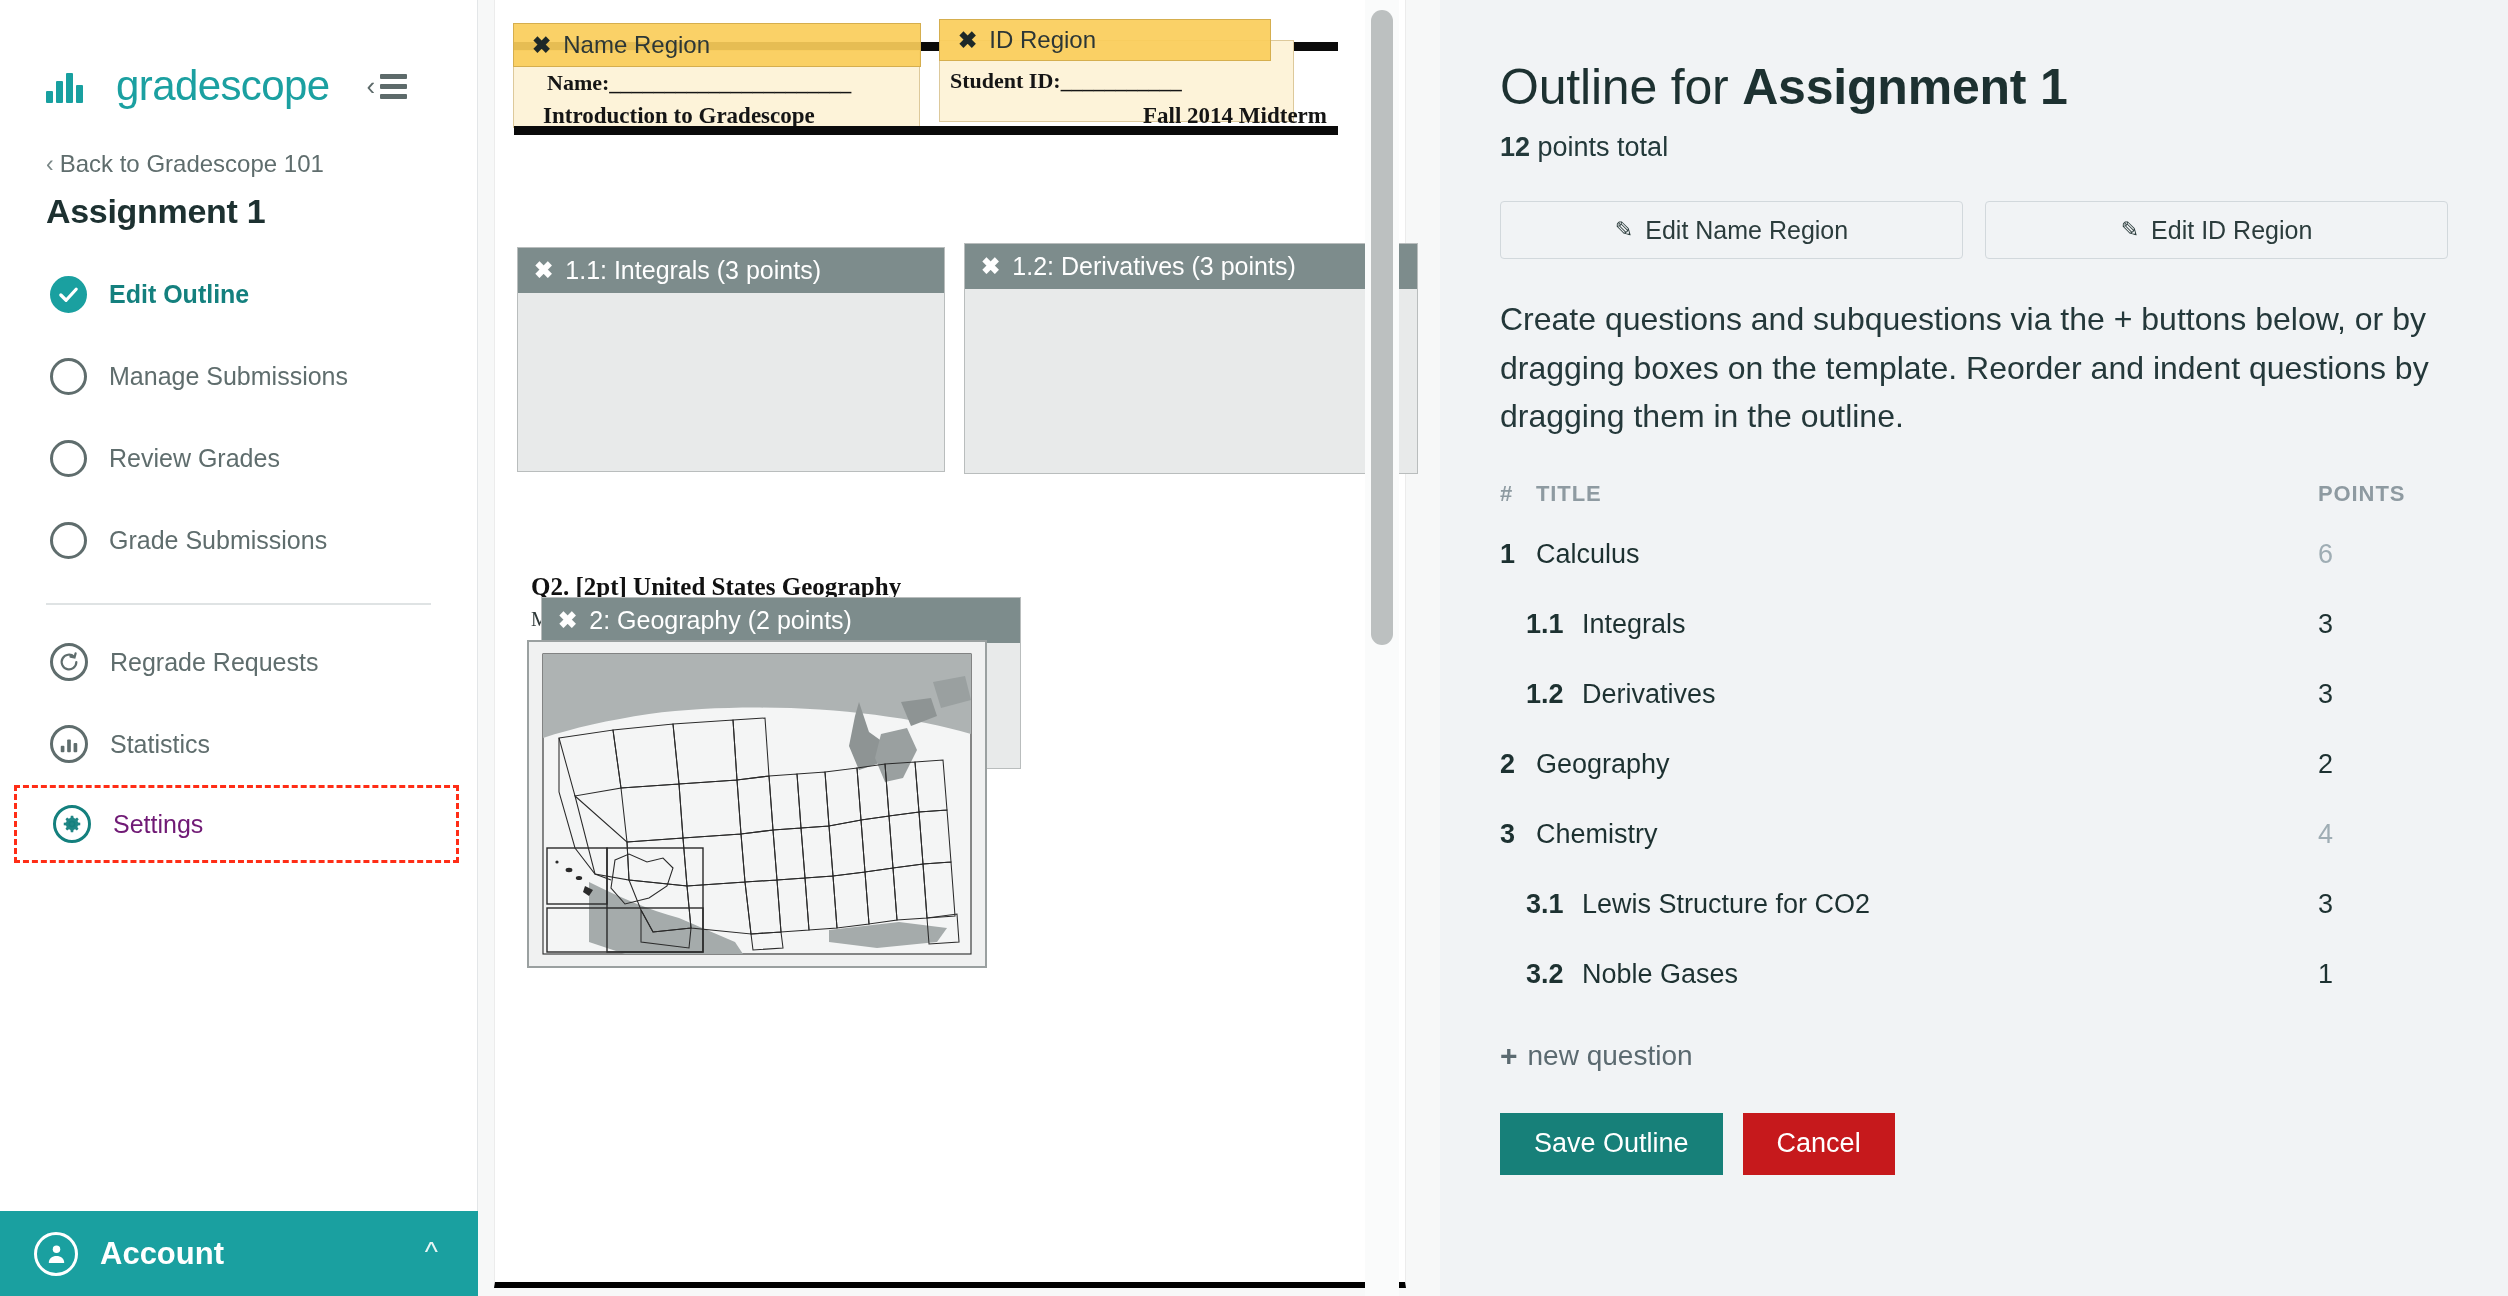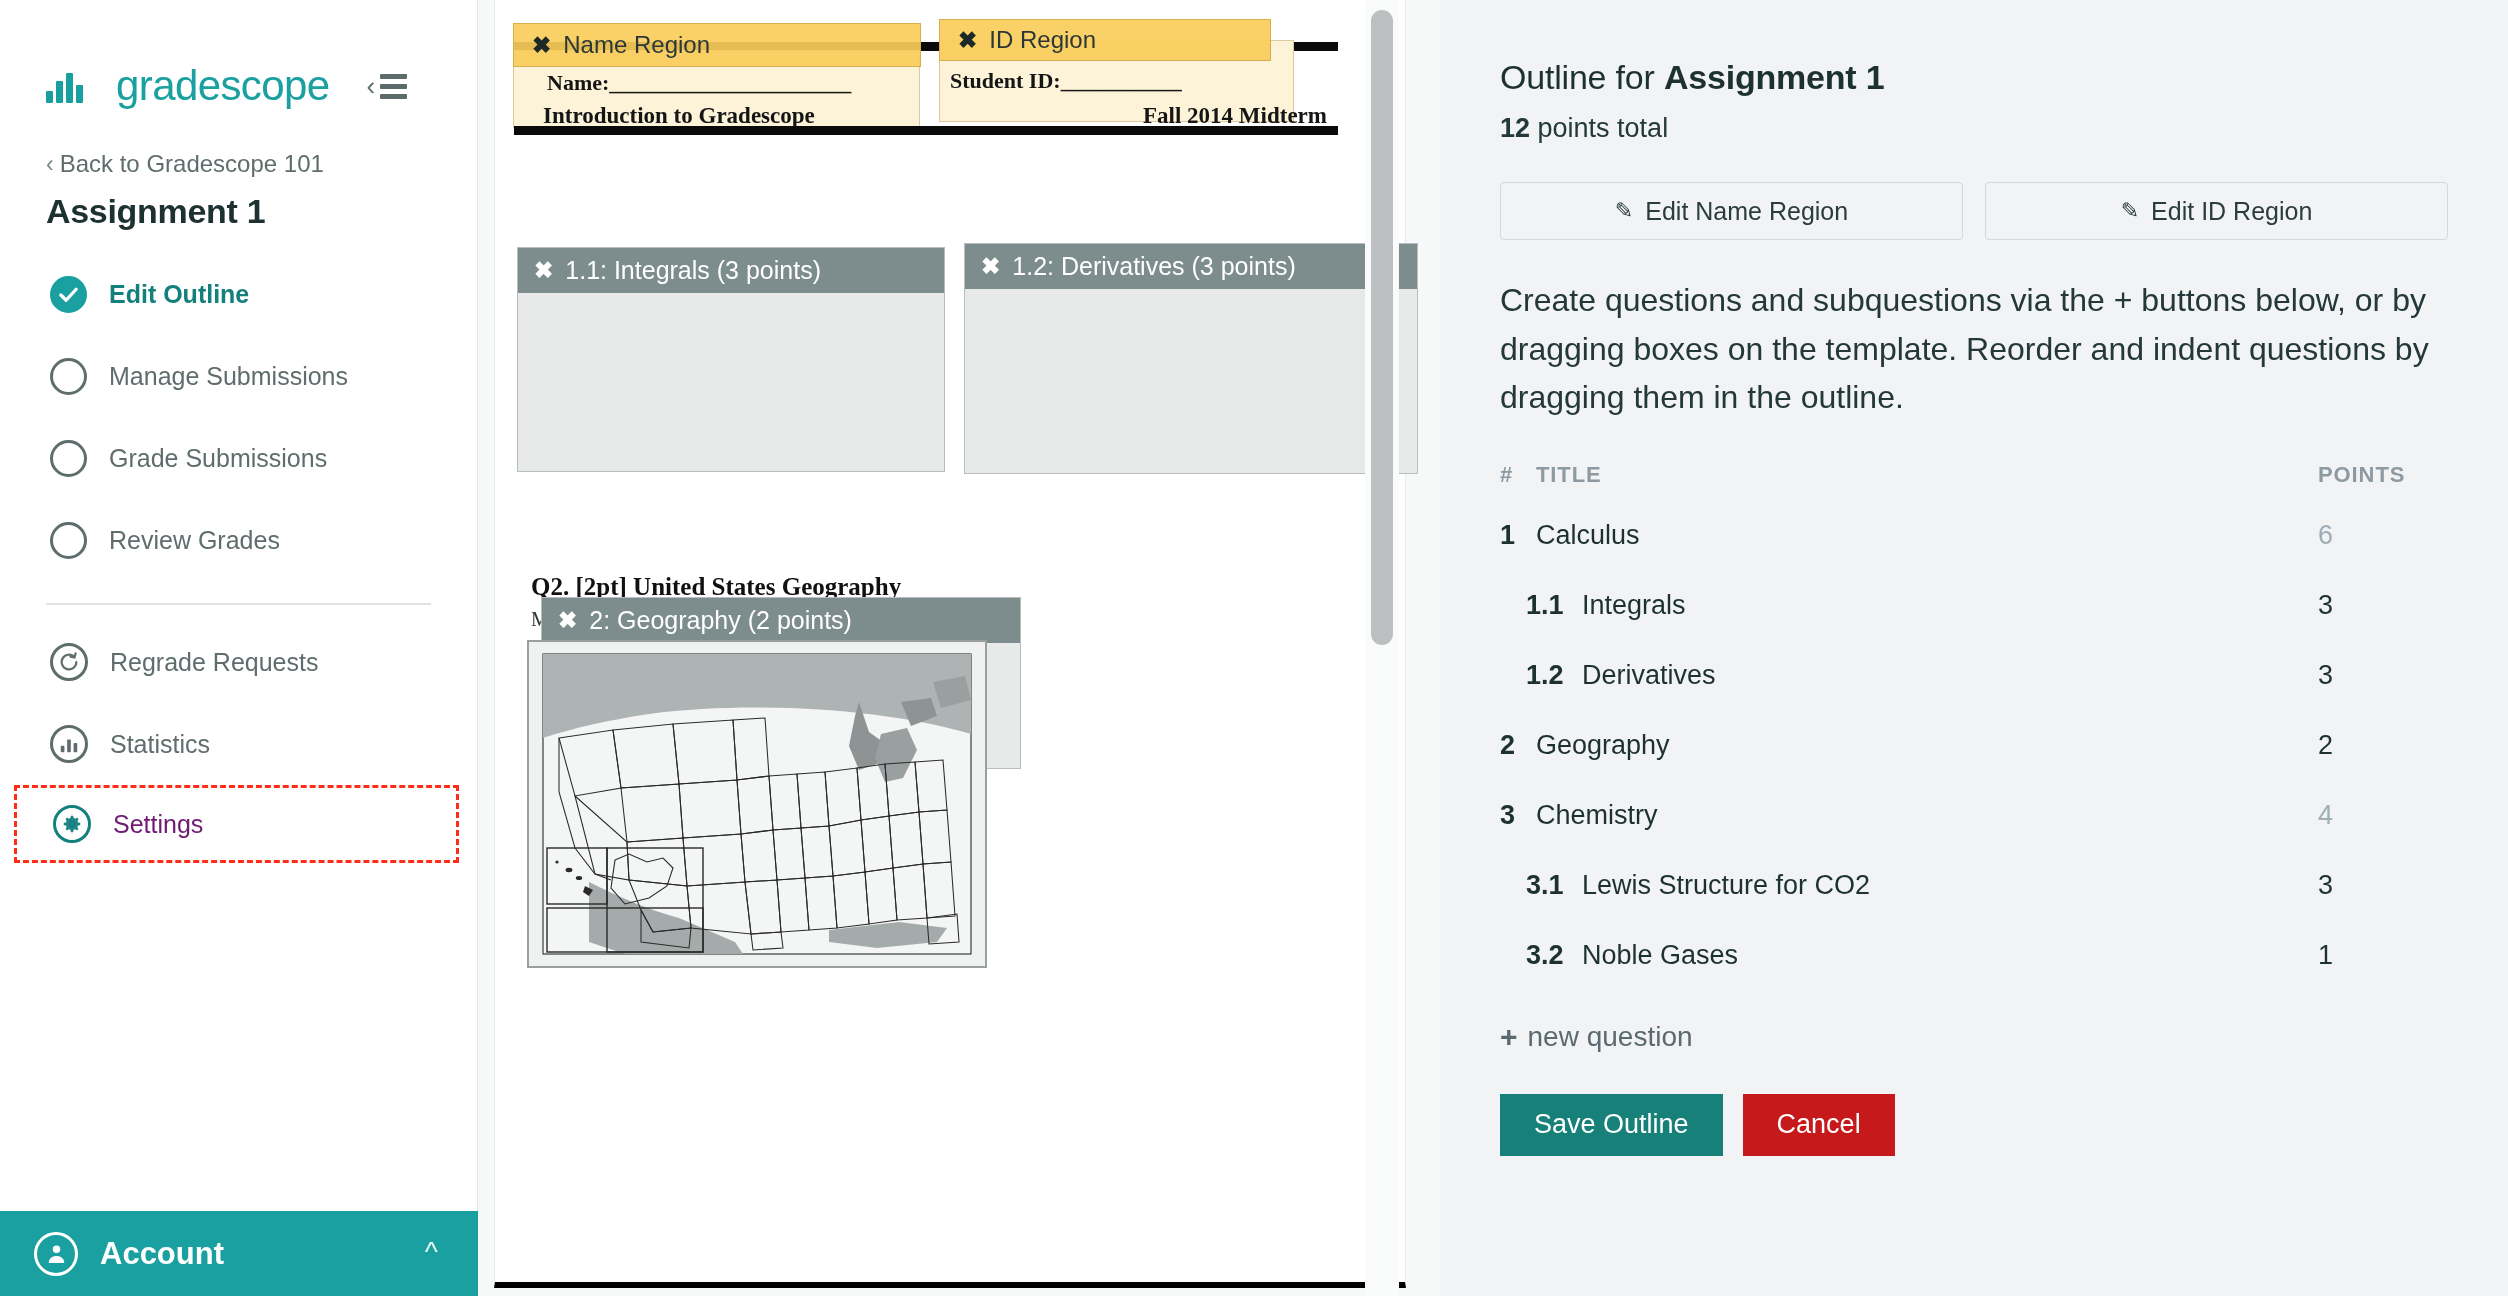--- a/index.html
+++ b/index.html
@@ -238,21 +238,21 @@
   }
 
   
   .outline-pane {
     flex: 1 1 auto; height: 1296px;
     background: #f1f3f5;
     padding: 58px 60px 0 60px;
     position: relative;
   }
   .outline-title {
-    font-size: 34px; color: #1d3131; font-weight: 400;
+    font-size: 50px; color: #1d3131; font-weight: 400;
     letter-spacing: -0.2px;
   }
   .outline-title b { font-weight: bold; }
   .points-total { margin-top: 16px; font-size: 27px; color: #23393a; }
   .points-total b { font-weight: bold; }
 
   .region-btn-row { display: flex; gap: 22px; margin-top: 38px; }
   .region-btn {
     flex: 1 1 0; height: 58px;
     background: #f1f3f5; border: 1px solid #d2d8dc;
@@ -347,26 +347,26 @@
         <span class="nav-label">Edit Outline</span>
       </div>
 
       <div class="nav-item">
         <span class="step-circle"></span>
         <span class="nav-label">Manage Submissions</span>
       </div>
 
       <div class="nav-item">
         <span class="step-circle"></span>
-        <span class="nav-label">Grade Submissions</span>
+        <span class="nav-label">Review Grades</span>
       </div>
 
       <div class="nav-item">
         <span class="step-circle"></span>
-        <span class="nav-label">Review Grades</span>
+        <span class="nav-label">Grade Submissions</span>
       </div>
 
       <div class="nav-divider"></div>
 
       <div class="nav-item">
         <span class="icon-circle">
           <svg viewBox="0 0 24 24" fill="none" stroke="currentColor" stroke-width="2.4" stroke-linecap="round">
             <path d="M20 12a8 8 0 1 1-2.4-5.7"></path>
               <polyline points="19.2,2.6 18,7 13.6,6.2"></polyline>
           </svg>

